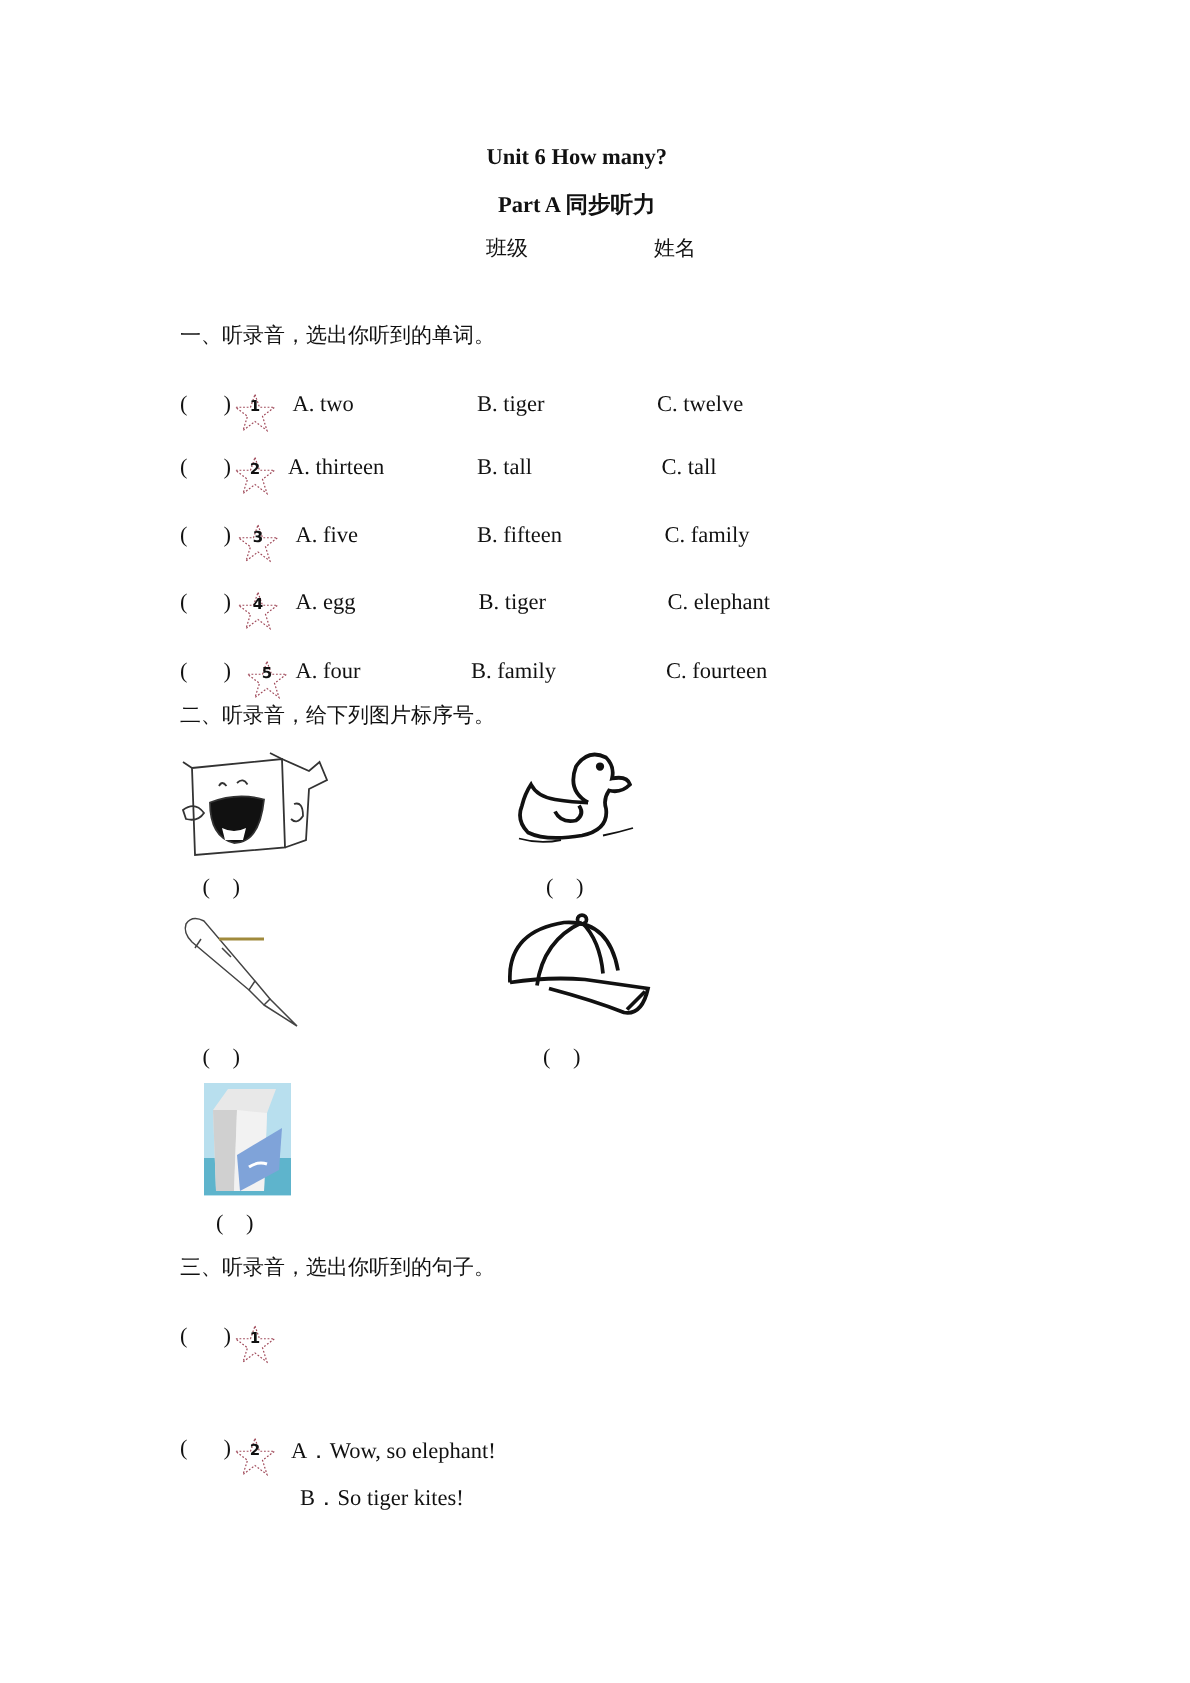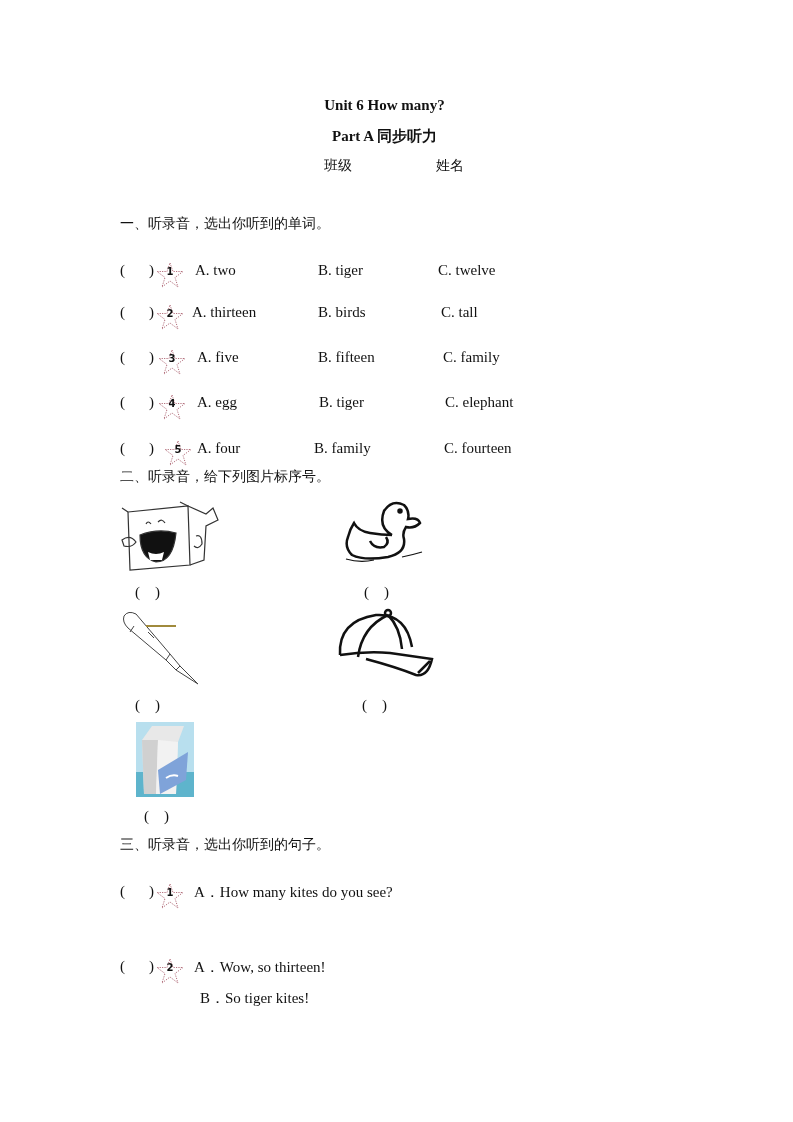--- a/index.html
+++ b/index.html
@@ -42,21 +42,21 @@
       <span style="left:198px">B. tiger</span>
       <span style="left:318px">C. twelve</span>
     </div>
     <div class="abs row" style="top: 304px;">
       <span class="paren">(</span>
       <span class="paren-close">)</span>
       <span class="star" style="left:36px"><svg viewBox="0 0 28 26">
           <polygon points="14,1 17,9.5 27,9.5 19,15.5 22,25 14,19 6,25 9,15.5 1,9.5 11,9.5" fill="none" stroke="#a04a5a" stroke-width="0.8" stroke-dasharray="1.2,1.2"></polygon>
         </svg><span class="num">2</span></span>
       <span style="left:72px">A. thirteen</span>
-      <span style="left:198px">B. birds</span>
+      <span style="left:198px">B. tall</span>
       <span style="left:321px">C. tall</span>
     </div>
     <div class="abs row" style="top: 349px;">
       <span class="paren">(</span>
       <span class="paren-close">)</span>
       <span class="star" style="left:38px"><svg viewBox="0 0 28 26">
           <polygon points="14,1 17,9.5 27,9.5 19,15.5 22,25 14,19 6,25 9,15.5 1,9.5 11,9.5" fill="none" stroke="#a04a5a" stroke-width="0.8" stroke-dasharray="1.2,1.2"></polygon>
         </svg><span class="num">3</span></span>
       <span style="left:77px">A. five</span>
       <span style="left:198px">B. fifteen</span>
@@ -146,24 +146,23 @@
 
 <div class="abs sec" style="top:836px;">三、听录音，选出你听到的句子。</div>
 
 <div id="s3">
     <div class="abs row" style="top: 883px;">
       <span class="paren">(</span>
       <span class="paren-close">)</span>
       <span class="star" style="left:36px"><svg viewBox="0 0 28 26">
           <polygon points="14,1 17,9.5 27,9.5 19,15.5 22,25 14,19 6,25 9,15.5 1,9.5 11,9.5" fill="none" stroke="#a04a5a" stroke-width="0.8" stroke-dasharray="1.2,1.2"></polygon>
         </svg><span class="num">1</span></span>
-      <span style="left:74px">A．How many kites do you see?</span>
     </div>
     <div class="abs row" style="top: 958px;">
       <span class="paren">(</span>
       <span class="paren-close">)</span>
       <span class="star" style="left:36px"><svg viewBox="0 0 28 26">
           <polygon points="14,1 17,9.5 27,9.5 19,15.5 22,25 14,19 6,25 9,15.5 1,9.5 11,9.5" fill="none" stroke="#a04a5a" stroke-width="0.8" stroke-dasharray="1.2,1.2"></polygon>
         </svg><span class="num">2</span></span>
-      <span style="left:74px">A．Wow, so thirteen!</span>
+      <span style="left:74px">A．Wow, so elephant!</span>
       <span style="left:80px;top:31px">B．So tiger kites!</span>
     </div>
   </div>
 
 </body></html>

